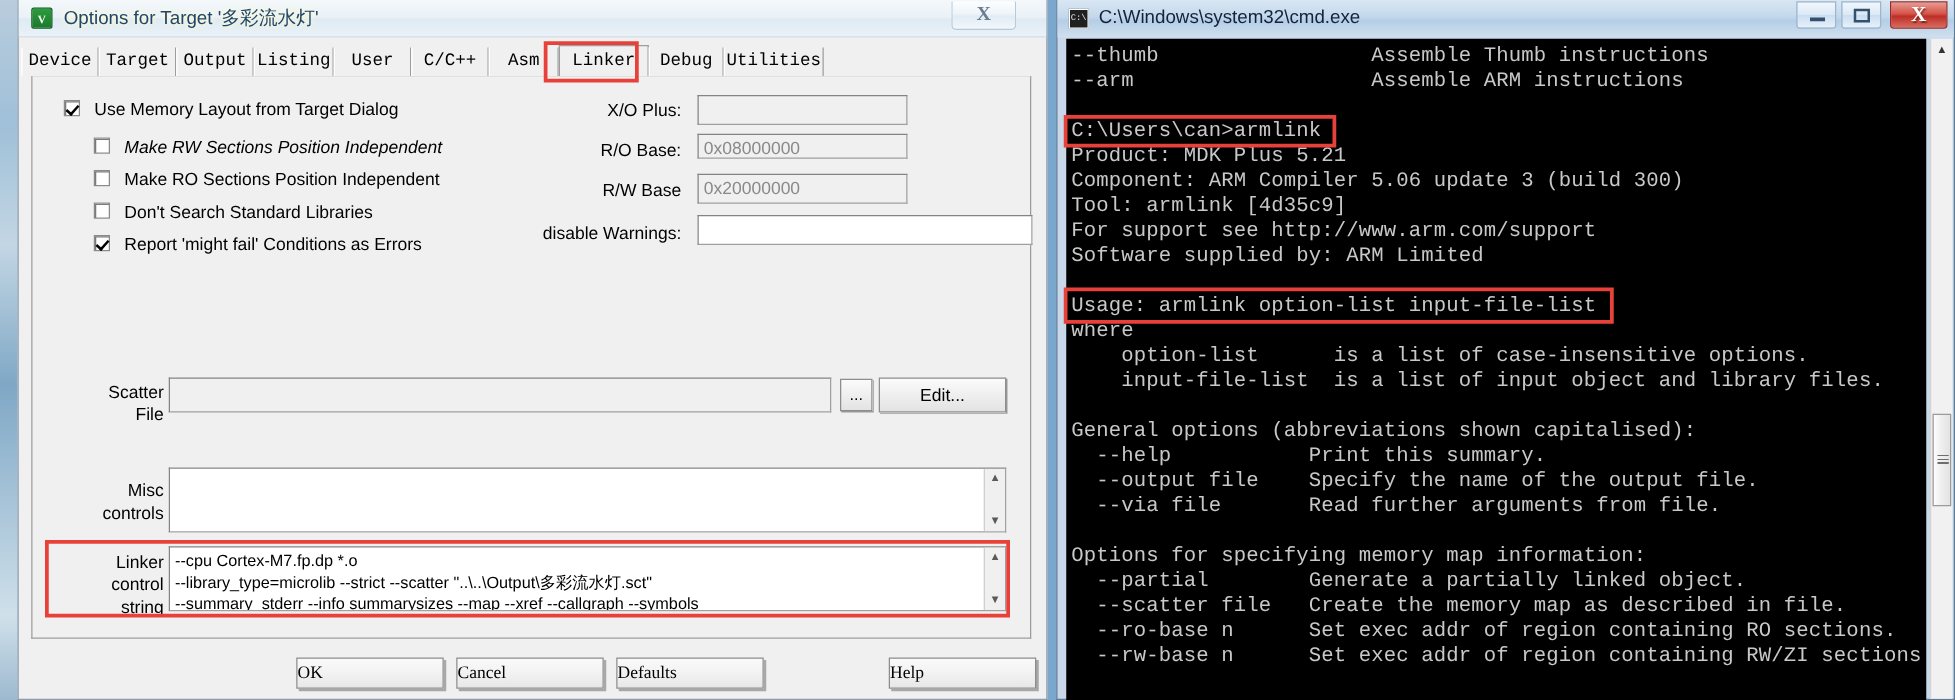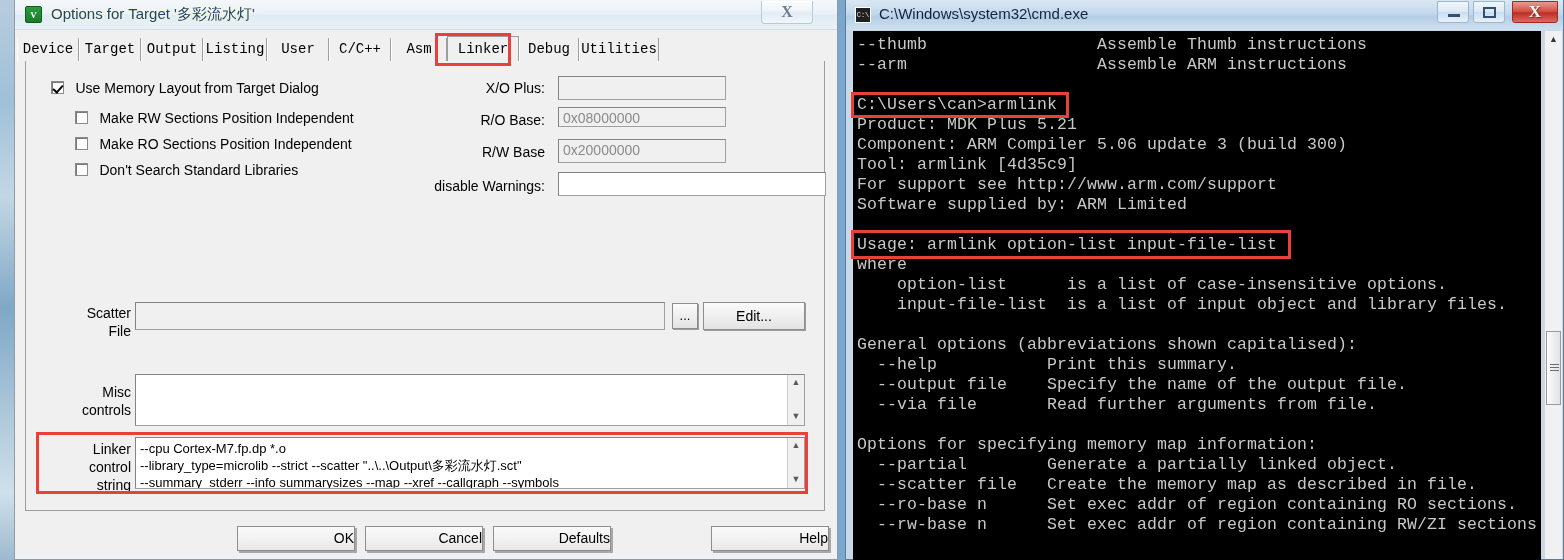--- a/index.html
+++ b/index.html
@@ -194,23 +194,23 @@
     box-sizing: border-box;
     pointer-events: none;
   }
 
   
   .btn {
     position: absolute;
     background: linear-gradient(180deg,#fafafa 0%,#f1f1f1 55%,#e7e7e7 100%);
     border: 1px solid #8d8d8d;
     box-sizing: border-box;
-    font-family: Liberation Sans, sans-serif;
+    font-family: Liberation Serif, serif;
     font-size: 14px; color: #000;
-    text-align: right;
+    text-align: left;
     box-shadow: 2px 2px 0 #a8a8a8;
   }
 
   
   .cmdwin {
     position: absolute; left: 845px; top: 0; width: 719px; height: 560px;
     background: #c9d8e8;
     border: 1px solid #5c7b9b;
     border-top: none;
     box-sizing: border-box;
@@ -333,31 +333,35 @@
       <div class="tab" style="left:564px;width:80px;">Utilities</div>
     </div>
     <div class="tab-underline"></div>
 
     <div class="panel"></div>
 
     <div class="cbrow" style="left:36px;top:78px;">
       <span class="cbox checked"></span>
       <span class="cblabel">Use Memory Layout from Target Dialog</span>
     </div>
-    <div class="cbrow" style="left:60px;top:108px;">
+    <div class="cbrow" style="left:60px;top:108px;font-style:italic;">
       <span class="cbox"></span>
       <span class="cblabel">Make RW Sections Position Independent</span>
     </div>
     <div class="cbrow" style="left:60px;top:134px;">
       <span class="cbox"></span>
       <span class="cblabel">Make RO Sections Position Independent</span>
     </div>
     <div class="cbrow" style="left:60px;top:160px;">
       <span class="cbox"></span>
       <span class="cblabel">Don't Search Standard Libraries</span>
+    </div>
+    <div class="cbrow" style="left:60px;top:186px;">
+      <span class="cbox checked"></span>
+      <span class="cblabel">Report 'might fail' Conditions as Errors</span>
     </div>
 
     <div class="fld-label" style="left:400px;top:80px;width:130px;">X/O Plus:</div>
     <div class="txtbox disabled" style="left:543px;top:76px;width:168px;height:24px;"></div>
 
     <div class="fld-label" style="left:400px;top:112px;width:130px;">R/O Base:</div>
     <div class="txtbox disabled" style="left:543px;top:107px;width:168px;height:20px;">0x08000000</div>
 
     <div class="fld-label" style="left:400px;top:144px;width:130px;">R/W Base</div>
     <div class="txtbox disabled" style="left:543px;top:139px;width:168px;height:24px;">0x20000000</div>

